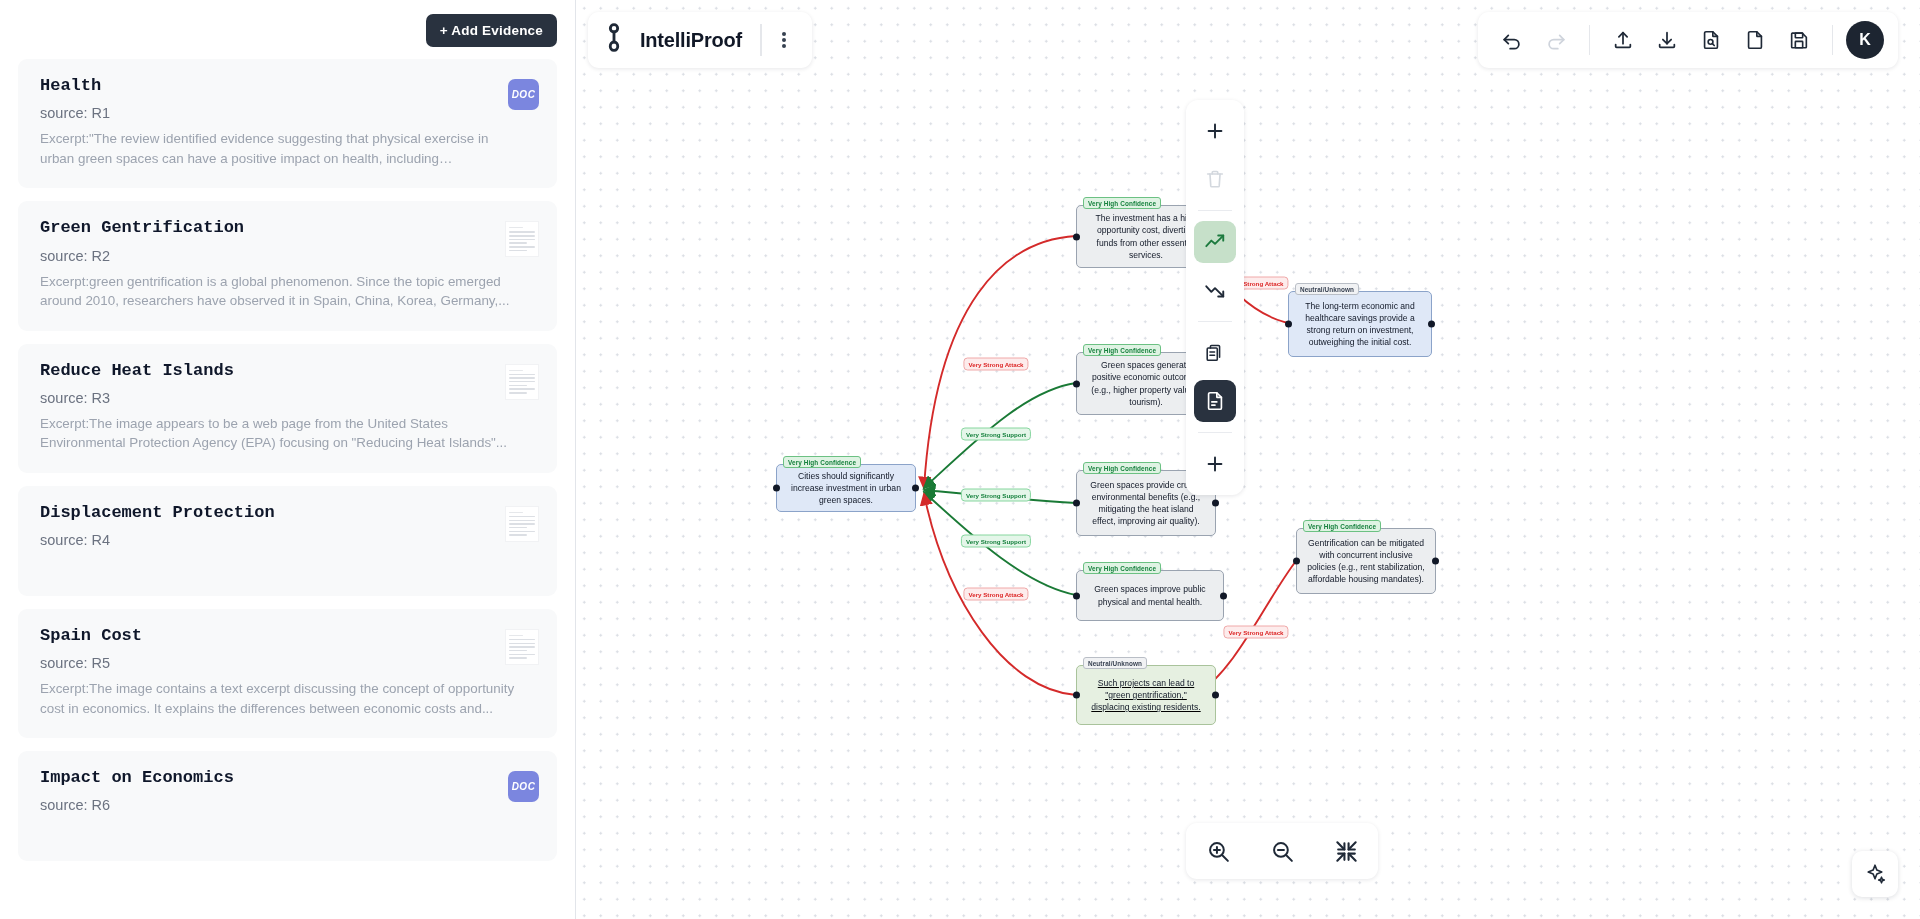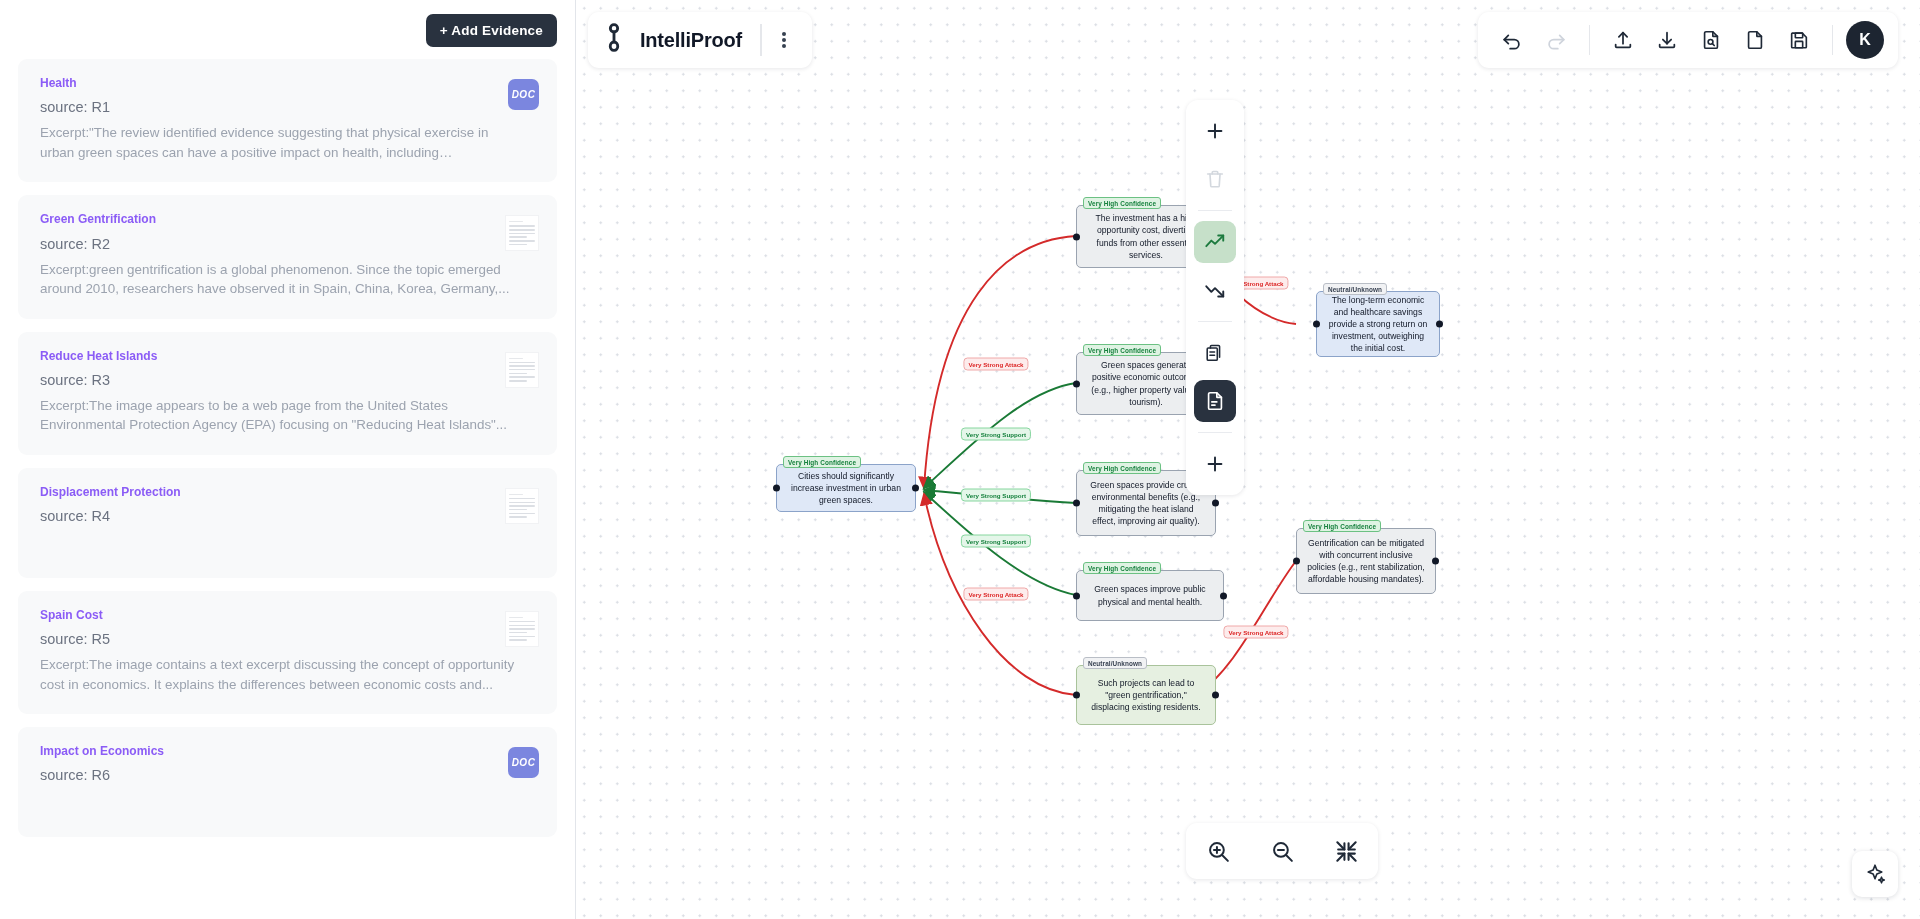--- a/index.html
+++ b/index.html
@@ -39,21 +39,21 @@
     background: #29323f; color: #ffffff; border: none; border-radius: 7px;
     font-size: 13.5px; font-weight: 600; padding: 9px 14px; cursor: pointer;
     font-family: "Liberation Sans", sans-serif; letter-spacing: .2px;
   }
 
   .ev-list { margin-top: 12px; display: flex; flex-direction: column; gap: 13px; }
   .ev-card {
     background: #f8f9fa; border-radius: 9px; padding: 17px 22px 20px 22px;
     position: relative; min-height: 110px; cursor: pointer;
   }
-  .ev-name { font-size: 12px; font-weight: 700; color: #8b5cf6; line-height: 1.2; }
+  .ev-name { font-size: 17px; font-weight: 700; color: #0f172a; line-height: 1.2; font-family: Liberation Mono, monospace; }
   .ev-src { font-size: 14.5px; color: #6b7280; margin-top: 9px; font-weight: 400; }
   .ev-ex {
     font-size: 13.4px; color: #9ca3af; margin-top: 8px; line-height: 1.45;
     max-width: 480px;
     display: -webkit-box; -webkit-line-clamp: 2; -webkit-box-orient: vertical; overflow: hidden;
   }
   .ev-thumb { position: absolute; right: 18px; top: 20px; font-style: italic; }
   .doc-badge {
     width: 31px; height: 31px; border-radius: 7px; background: #7b86df;
     color: #fff; font-size: 10px; font-weight: 700; letter-spacing: .5px;
@@ -430,21 +430,21 @@
             <div class="ntext">Cities should significantly increase investment in urban green spaces.</div>
             <div class="handle l"></div>
             <div class="handle r"></div>
           </div>
           <div class="node grey" style="left: 500px; top: 205px; width: 140px; height: 63px;">
             <div class="badge vhc">Very High Confidence</div>
             <div class="ntext">The investment has a high opportunity cost, diverting funds from other essential services.</div>
             <div class="handle l"></div>
             <div class="handle r"></div>
           </div>
-          <div class="node blue" style="left: 740px; top: 291px; width: 124px; height: 66px; text-align: center;">
+          <div class="node blue" style="left: 712px; top: 291px; width: 144px; height: 66px; text-align: center;">
             <div class="badge neu">Neutral/Unknown</div>
             <div class="ntext">The long-term economic and healthcare savings provide a strong return on investment, outweighing the initial cost.</div>
             <div class="handle l"></div>
             <div class="handle r"></div>
           </div>
           <div class="node grey" style="left: 500px; top: 352px; width: 140px; height: 63px;">
             <div class="badge vhc">Very High Confidence</div>
             <div class="ntext">Green spaces generate positive economic outcomes (e.g., higher property values, tourism).</div>
             <div class="handle l"></div>
             <div class="handle r"></div>
@@ -454,21 +454,21 @@
             <div class="ntext">Green spaces provide crucial environmental benefits (e.g., mitigating the heat island effect, improving air quality).</div>
             <div class="handle l"></div>
             <div class="handle r"></div>
           </div>
           <div class="node grey" style="left: 500px; top: 570px; width: 148px; height: 51px;">
             <div class="badge vhc">Very High Confidence</div>
             <div class="ntext">Green spaces improve public physical and mental health.</div>
             <div class="handle l"></div>
             <div class="handle r"></div>
           </div>
-          <div class="node green" style="left: 500px; top: 665px; width: 140px; height: 60px;">
+          <div class="node green" style="left: 500px; top: 665px; width: 140px; height: 60px; text-decoration: underline;">
             <div class="badge neu">Neutral/Unknown</div>
             <div class="ntext">Such projects can lead to "green gentrification," displacing existing residents.</div>
             <div class="handle l"></div>
             <div class="handle r"></div>
           </div>
           <div class="node grey" style="left: 720px; top: 528px; width: 140px; height: 66px;">
             <div class="badge vhc">Very High Confidence</div>
             <div class="ntext">Gentrification can be mitigated with concurrent inclusive policies (e.g., rent stabilization, affordable housing mandates).</div>
             <div class="handle l"></div>
             <div class="handle r"></div>

